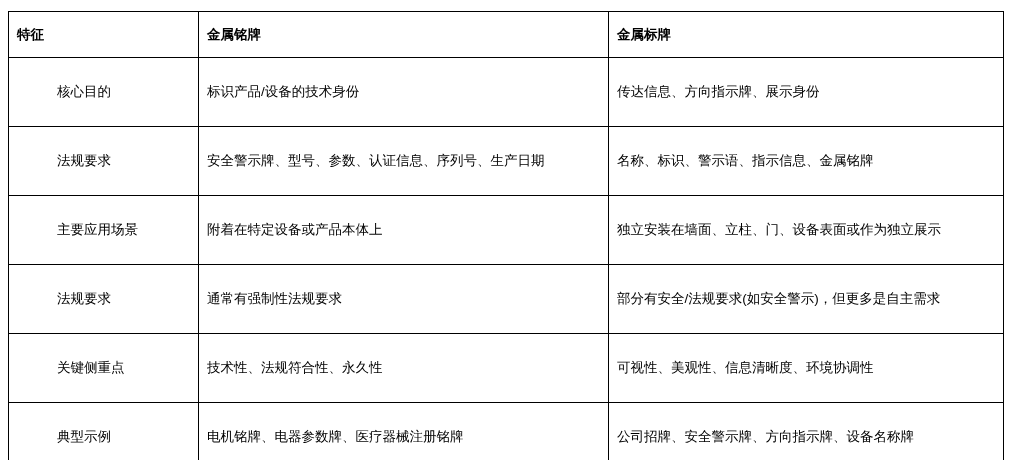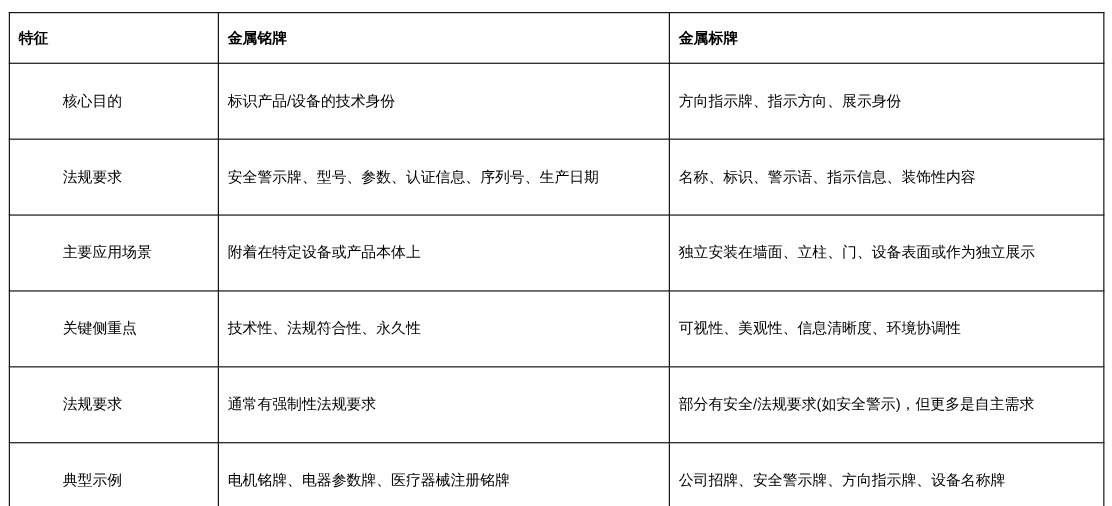--- a/index.html
+++ b/index.html
@@ -71,41 +71,41 @@
       <tr>
         <th>特征</th>
         <th>金属铭牌</th>
         <th>金属标牌</th>
       </tr>
     </thead>
     <tbody>
       <tr>
         <td class="rowhead">核心目的</td>
         <td>标识产品/设备的技术身份</td>
-        <td>方向指示牌、指示方向、展示身份</td>
+        <td>传达信息、方向指示牌、展示身份</td>
       </tr>
       <tr>
         <td class="rowhead">法规要求</td>
         <td>安全警示牌、型号、参数、认证信息、序列号、生产日期</td>
-        <td>名称、标识、警示语、指示信息、装饰性内容</td>
+        <td>名称、标识、警示语、指示信息、金属铭牌</td>
       </tr>
       <tr>
         <td class="rowhead">主要应用场景</td>
         <td>附着在特定设备或产品本体上</td>
         <td>独立安装在墙面、立柱、门、设备表面或作为独立展示</td>
       </tr>
       <tr>
+        <td class="rowhead">法规要求</td>
+        <td>通常有强制性法规要求</td>
+        <td>部分有安全/法规要求(如安全警示)，但更多是自主需求</td>
+      </tr>
+      <tr>
         <td class="rowhead">关键侧重点</td>
         <td>技术性、法规符合性、永久性</td>
         <td>可视性、美观性、信息清晰度、环境协调性</td>
-      </tr>
-      <tr>
-        <td class="rowhead">法规要求</td>
-        <td>通常有强制性法规要求</td>
-        <td>部分有安全/法规要求(如安全警示)，但更多是自主需求</td>
       </tr>
       <tr>
         <td class="rowhead">典型示例</td>
         <td>电机铭牌、电器参数牌、医疗器械注册铭牌</td>
         <td>公司招牌、安全警示牌、方向指示牌、设备名称牌</td>
       </tr>
     </tbody>
   </table>
 </div>
 

